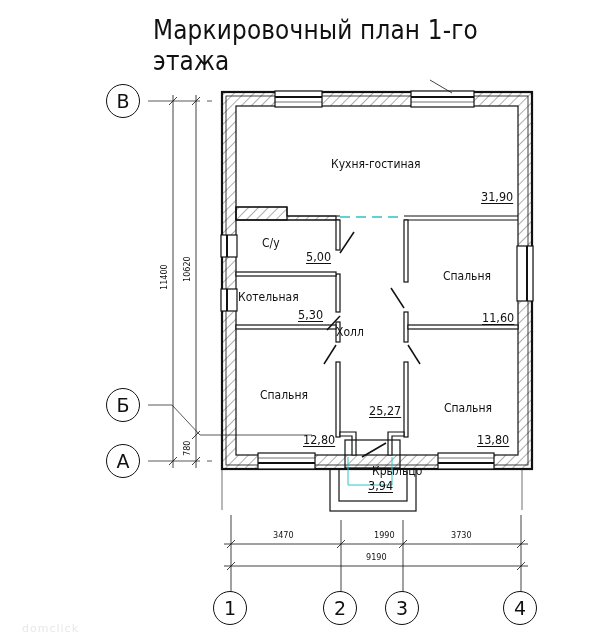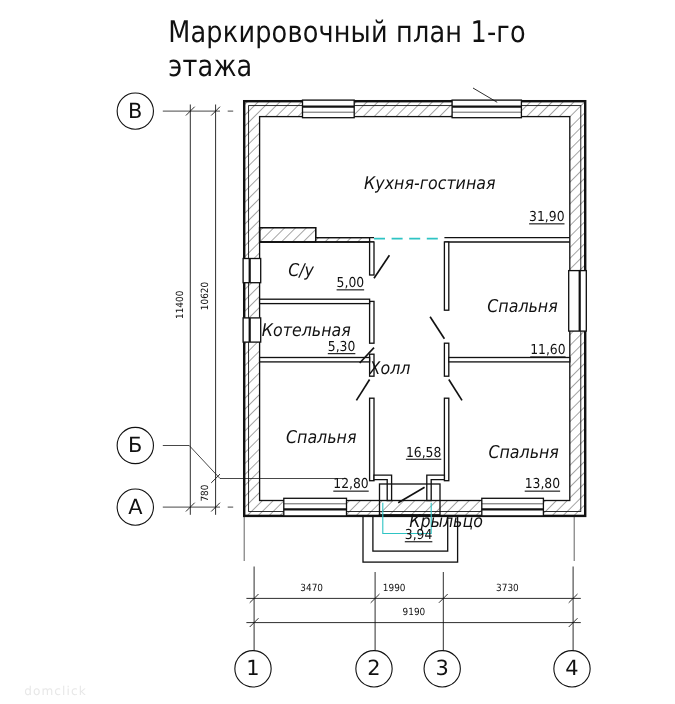--- a/index.html
+++ b/index.html
@@ -1,20 +1,20 @@
 <!DOCTYPE html>
 <html><head>
 <meta charset="utf-8">
 <style>
   html, body { margin:0; padding:0; background:#ffffff; }
   body { width:614px; height:640px; position:relative; overflow:hidden; font-family:"DejaVu Sans", sans-serif; }
   #plan { position:absolute; left:0; top:0; }
   .lbl { position:absolute; color:#111; font-family:"DejaVu Sans Condensed","DejaVu Sans", sans-serif; white-space:nowrap; }
   .title { position:absolute; left:153px; top:14px; font-size:27px; letter-spacing:0.2px; color:#111; transform:scaleX(0.86); transform-origin:left top; font-family:"DejaVu Sans", sans-serif; }
-  .room { font-size:16px;font-style:italic; }
+  .room { font-size:12px; }
   .area { font-size:12.5px; text-decoration:underline; text-underline-offset:2px; }
   .dim { font-size:9px; }
   .dimv { font-size:9px; transform:rotate(-90deg); transform-origin:left top; }
   .axis { position:absolute; width:32px; height:32px; border:1.3px solid #111; border-radius:50%; text-align:center; line-height:32px; font-size:19px; color:#111; background:#fff; box-sizing:content-box; }
   .wm { position:absolute; left:22px; top:622px; font-size:11px; color:#e8e8e8; letter-spacing:1px; }
 </style>
 </head>
 <body>
 
 <div class="title">Маркировочный план 1-го этажа</div>
@@ -140,36 +140,36 @@
 <div class="lbl room" style="left:331px;top:157px;">Кухня-гостиная</div>
 <div class="lbl area" style="left:481px;top:189px;">31,90</div>
 
 <div class="lbl room" style="left:262px;top:236px;text-align:right;">С/у</div>
 <div class="lbl area" style="left:306px;top:249px;">5,00</div>
 
 <div class="lbl room" style="left:238px;top:290px;text-align:right;">Котельная</div>
 <div class="lbl area" style="left:298px;top:307px;">5,30</div>
 
 <div class="lbl room" style="left:336px;top:325px;text-align:center;">Холл</div>
-<div class="lbl area" style="left:369px;top:403px;">16,58</div>
+<div class="lbl area" style="left:369px;top:403px;">25,27</div>
 
 <div class="lbl room" style="left:443px;top:269px;">Спальня</div>
 <div class="lbl area" style="left:482px;top:310px;">11,60</div>
 
 <div class="lbl room" style="left:260px;top:388px;">Спальня</div>
 <div class="lbl area" style="left:303px;top:432px;">12,80</div>
 
 <div class="lbl room" style="left:444px;top:401px;">Спальня</div>
 <div class="lbl area" style="left:477px;top:432px;">13,80</div>
 
 <div class="lbl room" style="left:348px;top:464px;margin-left:24px;">Крыльцо</div>
 <div class="lbl area" style="left:368px;top:478px;">3,94</div>
 
 <div class="lbl dim" style="left:273px;top:530px;">3470</div>
-<div class="lbl dim" style="left:348px;top:530px;">1990</div>
+<div class="lbl dim" style="left:374px;top:530px;">1990</div>
 <div class="lbl dim" style="left:451px;top:530px;">3730</div>
 <div class="lbl dim" style="left:366px;top:552px;">9190</div>
 
 <div class="lbl dimv" style="left:159px;top:290px;">11400</div>
 <div class="lbl dimv" style="left:182px;top:282px;">10620</div>
 <div class="lbl dimv" style="left:182px;top:456px;">780</div>
 
 <div class="axis" style="left:106px;top:84px;">В</div>
 <div class="axis" style="left:106px;top:388px;">Б</div>
 <div class="axis" style="left:106px;top:444px;">А</div>

